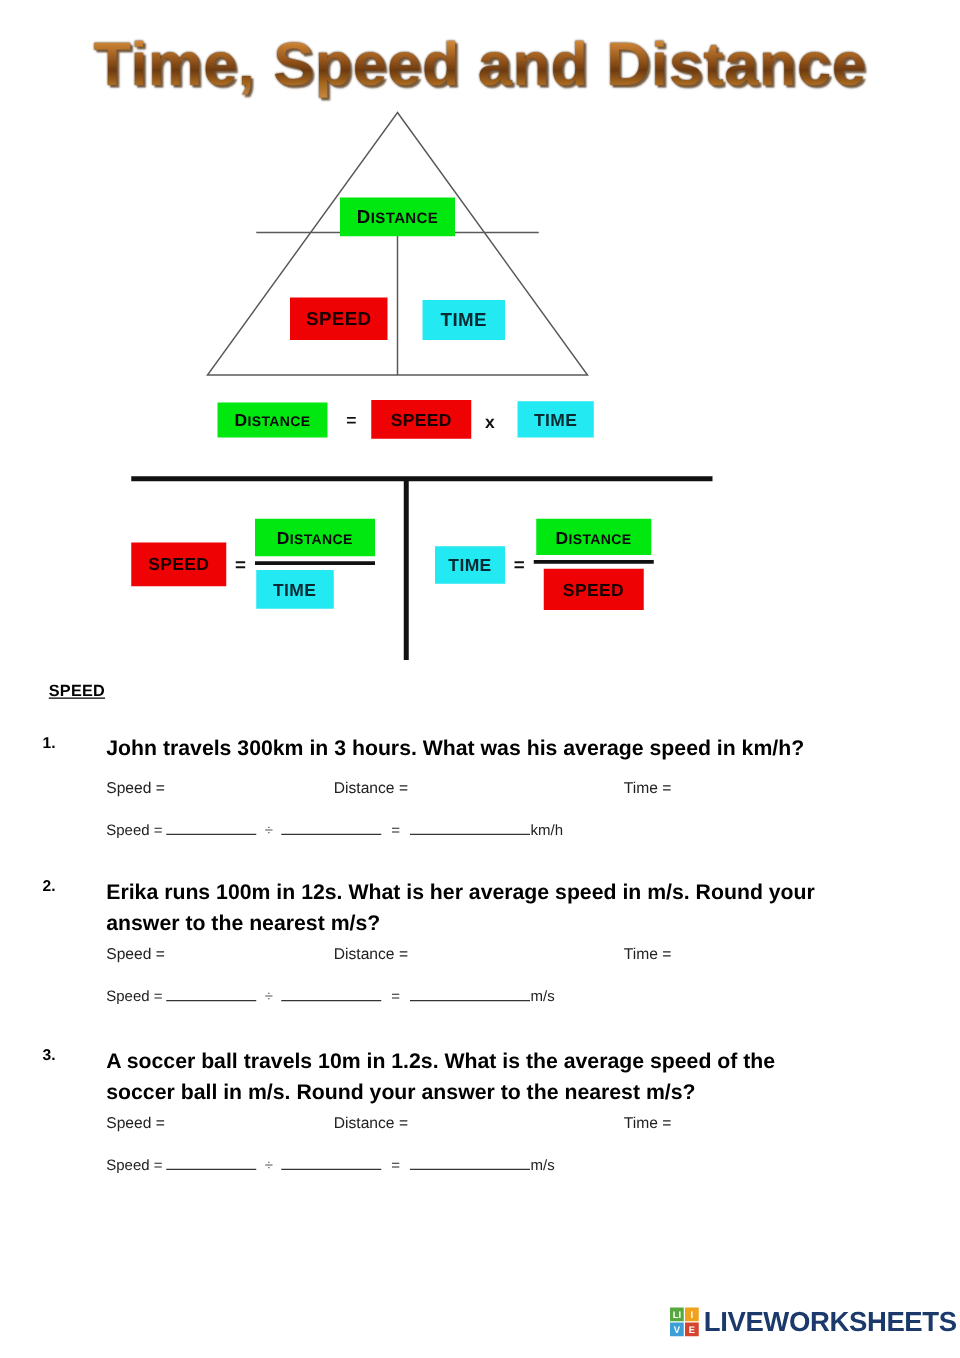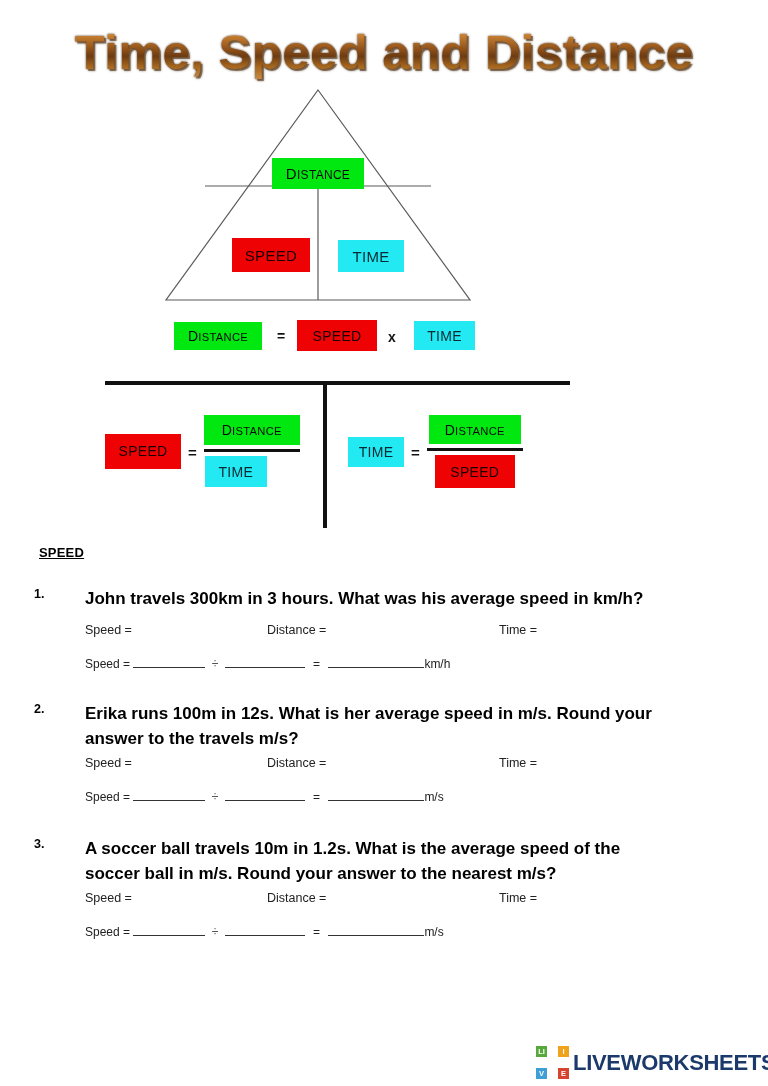--- a/index.html
+++ b/index.html
@@ -68,21 +68,21 @@
     top: 0;
     left: 0;
   }
 
   
   .chip {
     position: absolute;
     display: flex;
     align-items: center;
     justify-content: center;
-    font-weight: normal;
+    font-weight: bold;
     letter-spacing: 0.3px;
     box-sizing: border-box;
     white-space: nowrap;
     text-align: right;
   }
   .chip-green  { background: #00e810; color: #0a0a0a; }
   .chip-red    { background: #ee0204; color: #1a0000; }
   .chip-cyan   { background: #22e9f2; color: #082a33; }
 
   
@@ -261,21 +261,21 @@
     position: absolute;
     left: 536px;
     top: 1046px;
     display: flex;
     align-items: center;
   }
   .logo-mark {
     display: grid;
     grid-template-columns: 11px 11px;
     grid-template-rows: 11px 11px;
-    gap: 11px;
+    gap: 1px;
     margin-right: 4px;
   }
   .logo-cell {
     display: flex;
     align-items: center;
     justify-content: center;
     font-size: 7.5px;
     font-weight: bold;
     color: #ffffff;
     line-height: 1;
@@ -395,21 +395,21 @@
       <span class="blank blank-a"></span>
       <span class="div-sym">÷</span>
       <span class="blank blank-b"></span>
       <span class="eqs-sym">=</span>
       <span class="blank blank-c"></span><span>km/h</span>
     </div>
   </div>
 
   <div class="question" id="question-2">
     <div class="q-num">2.</div>
-    <div class="q-text">Erika runs 100m in 12s. What is her average speed in m/s. Round your answer to the travels m/s?</div>
+    <div class="q-text">Erika runs 100m in 12s. What is her average speed in m/s. Round your answer to the nearest m/s?</div>
     <div class="q-vars">
       <span class="var var-speed">Speed =</span>
       <span class="var var-distance">Distance =</span>
       <span class="var var-time">Time =</span>
     </div>
     <div class="q-answer">
       <span>Speed =</span>
       <span class="blank blank-a"></span>
       <span class="div-sym">÷</span>
       <span class="blank blank-b"></span>

